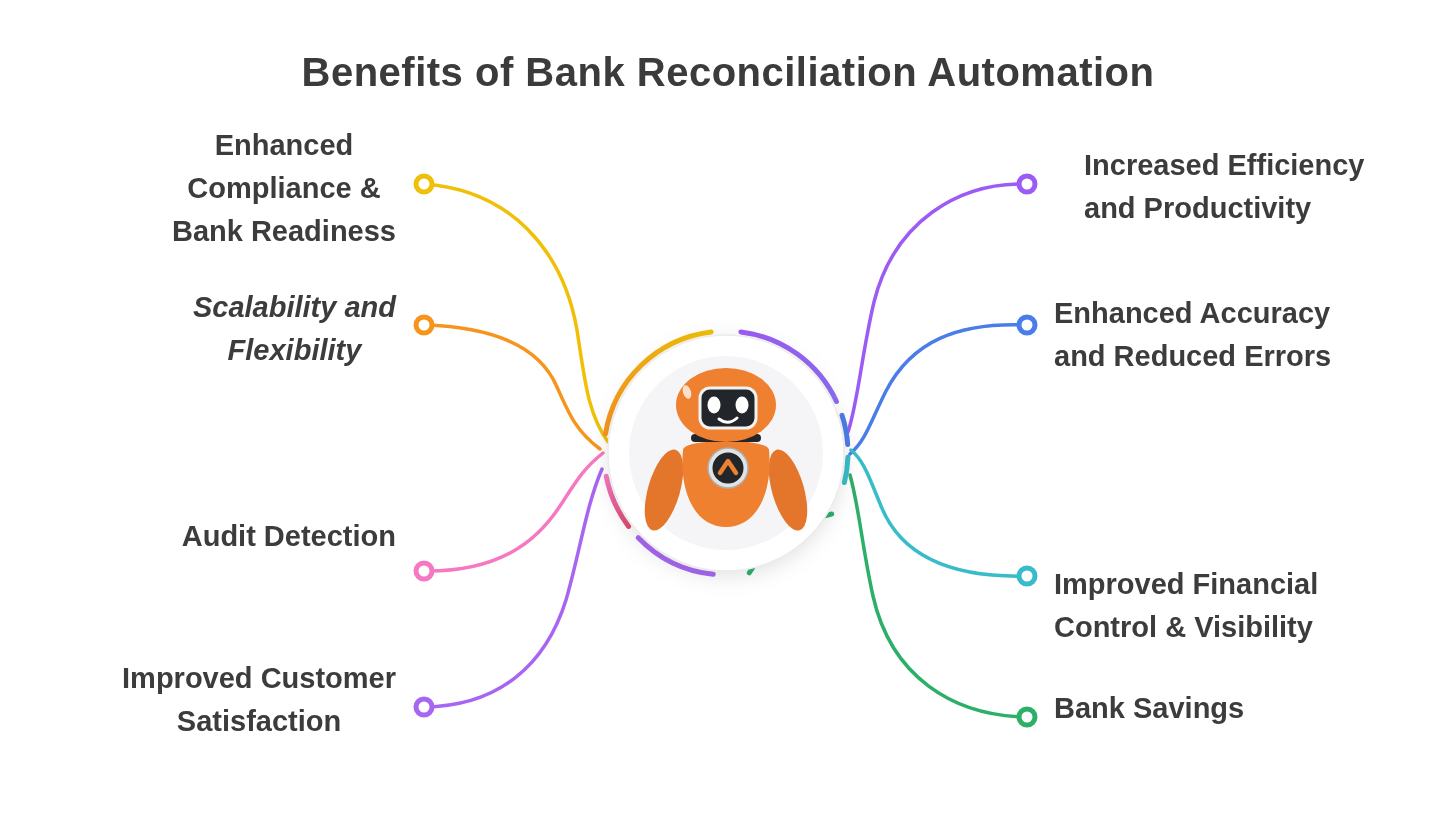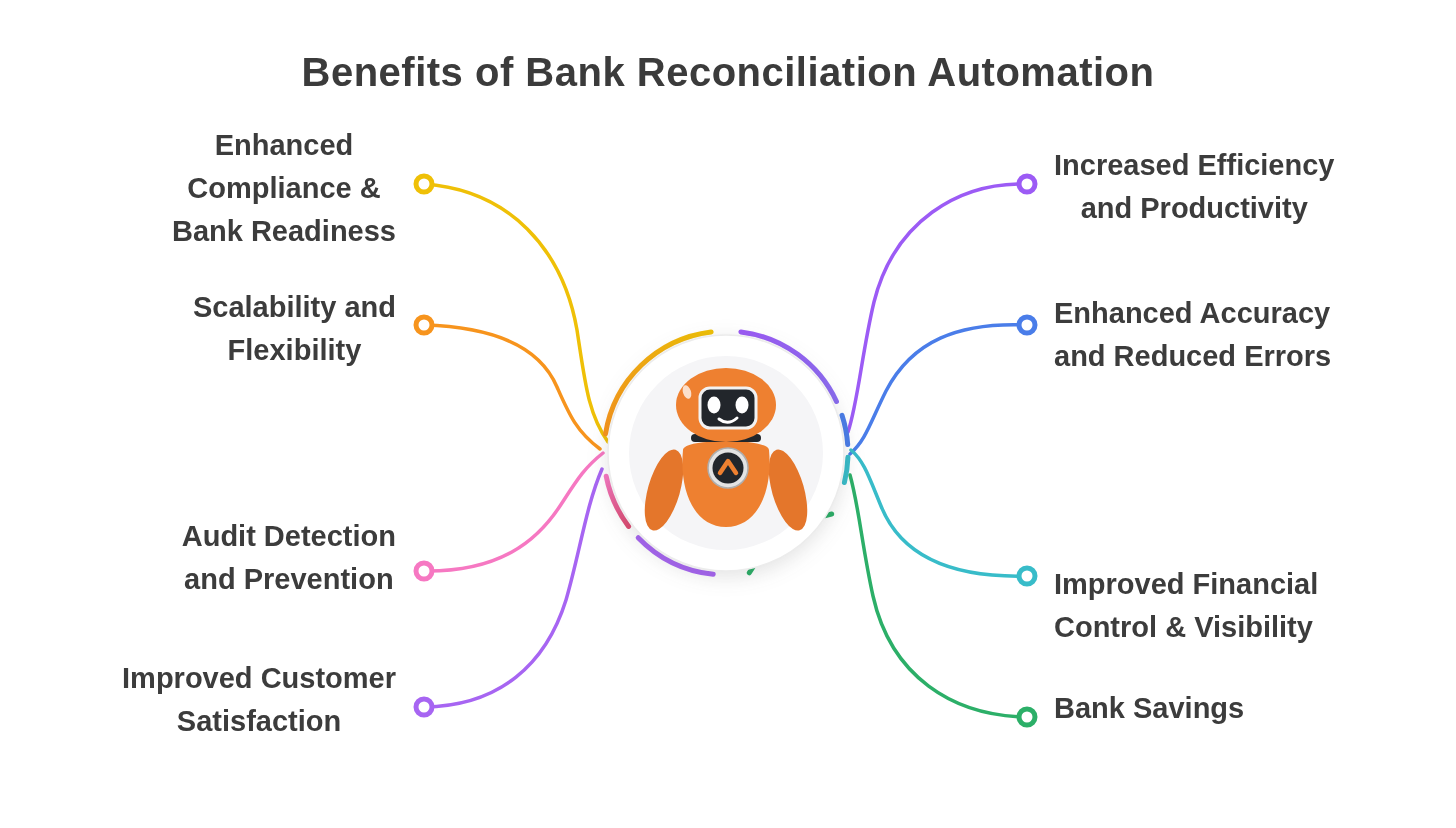--- a/index.html
+++ b/index.html
@@ -101,34 +101,33 @@
     <circle class="marker" cx="1027" cy="325" r="8" stroke="#4A7DE9"></circle>
     <circle class="marker" cx="1027" cy="576" r="8" stroke="#38BCC9"></circle>
     <circle class="marker" cx="1027" cy="717" r="8" stroke="#2CAF68"></circle>
   </svg>
 
   <div class="label left" style="top:124px;right:1060px;">
       <div>Enhanced</div>
       <div>Compliance &amp;</div>
       <div>Bank Readiness</div>
     </div>
-  <div class="label left" style="top:286px;right:1060px;">
+  <div class="label left" style="top:286px;right:1060px;font-style:italic;">
       <div>Scalability and</div>
       <div>Flexibility</div>
     </div>
   <div class="label left" style="top:515px;right:1060px;">
       <div>Audit Detection</div>
-      <div>and Prevention</div>
     </div>
   <div class="label left" style="top:657px;right:1060px;">
       <div>Improved Customer</div>
       <div>Satisfaction</div>
     </div>
 
-  <div class="label right" style="top:144px;left:1054px;text-align:center;">
+  <div class="label right" style="top:144px;left:1084px;">
       <div>Increased Efficiency</div>
       <div>and Productivity</div>
     </div>
   <div class="label right" style="top:292px;left:1054px;">
       <div>Enhanced Accuracy</div>
       <div>and Reduced Errors</div>
     </div>
   <div class="label right" style="top:535px;left:1054px;margin-top:28px;">
       <div>Improved Financial</div>
       <div>Control &amp; Visibility</div>

